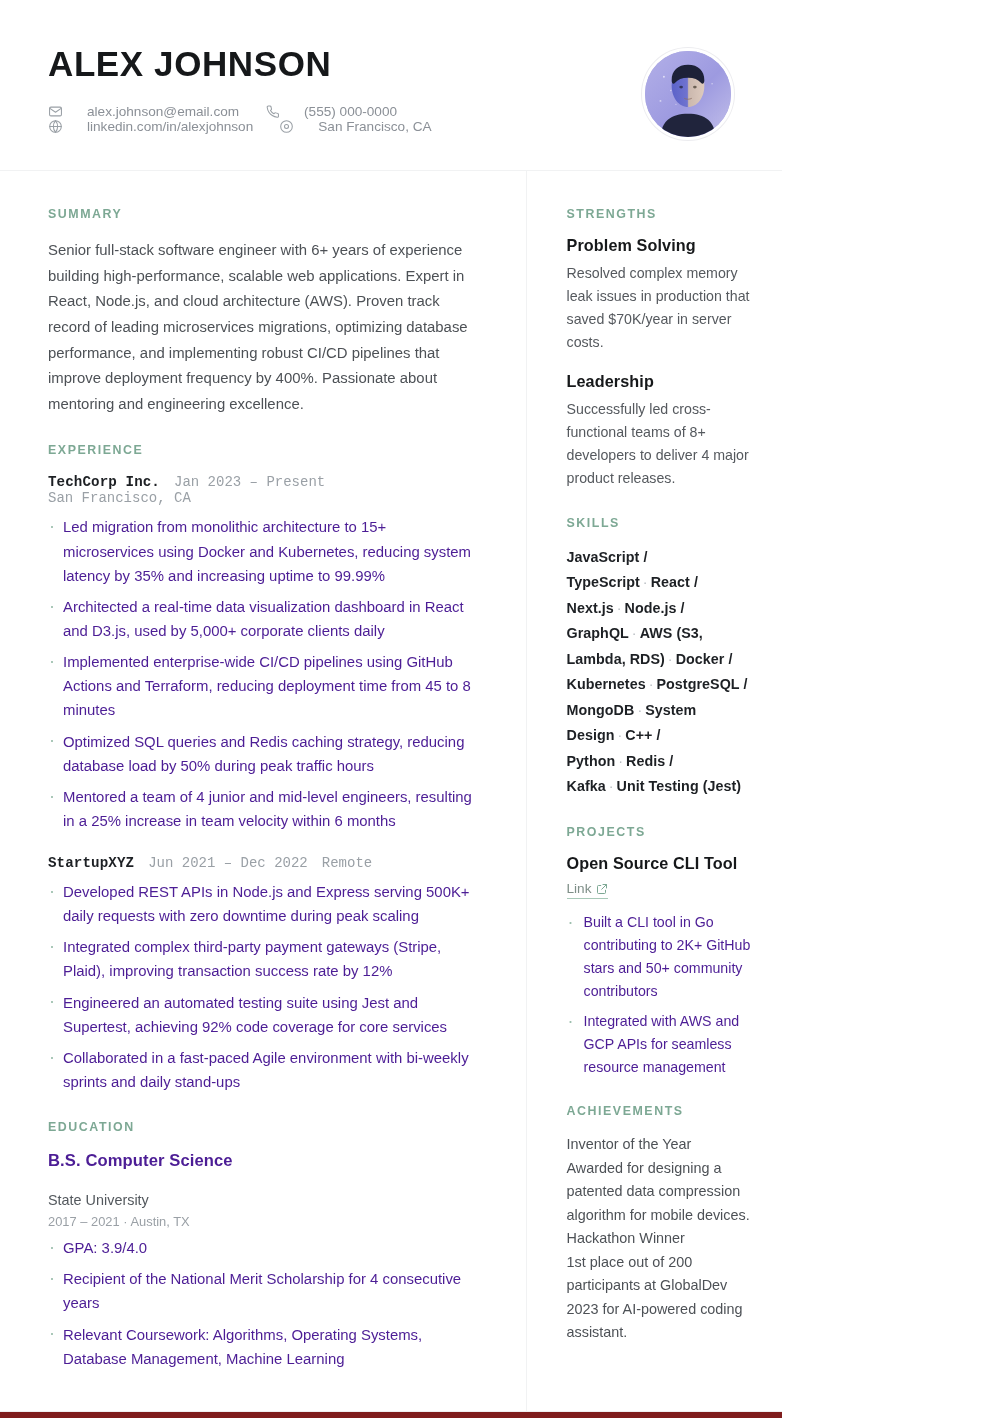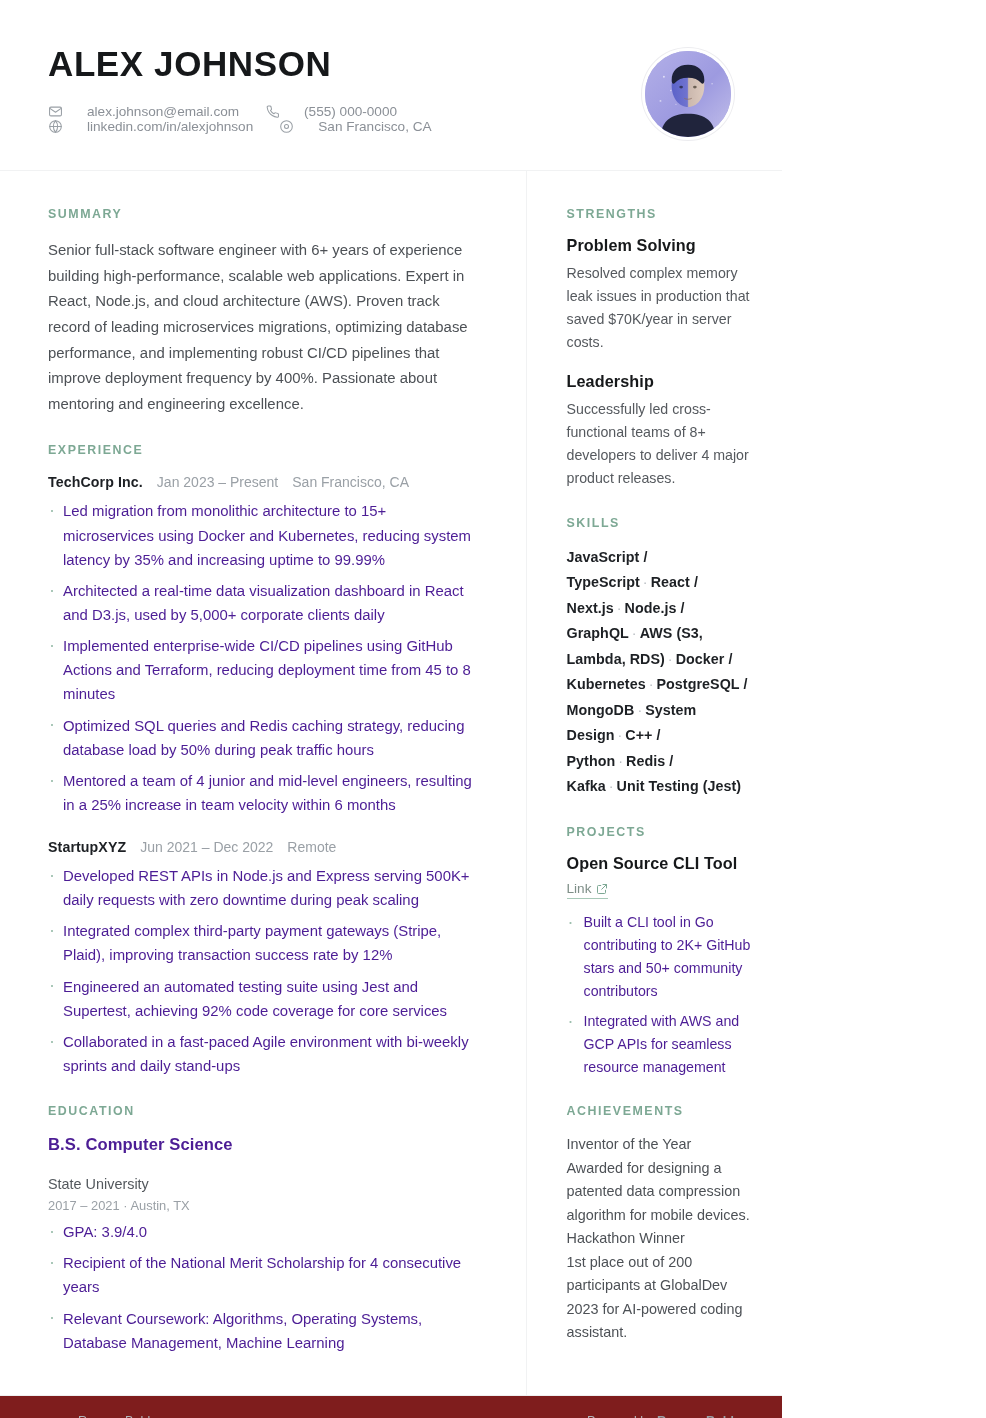--- a/index.html
+++ b/index.html
@@ -109,20 +109,21 @@
 
   
   .job { margin-bottom: 22px; }
   .job:last-child { margin-bottom: 0; }
   .job-head {
     display: flex;
     align-items: baseline;
     flex-wrap: wrap;
     gap: 0 14px;
     margin-bottom: 9px;
+    font-family: Liberation Mono, monospace;
   }
   .job-company {
     font-size: 14.2px;
     font-weight: 700;
     color: #1d2024;
     letter-spacing: 0.1px;
   }
   .job-dates, .job-location {
     font-size: 14px;
     color: #9aa0a6;

